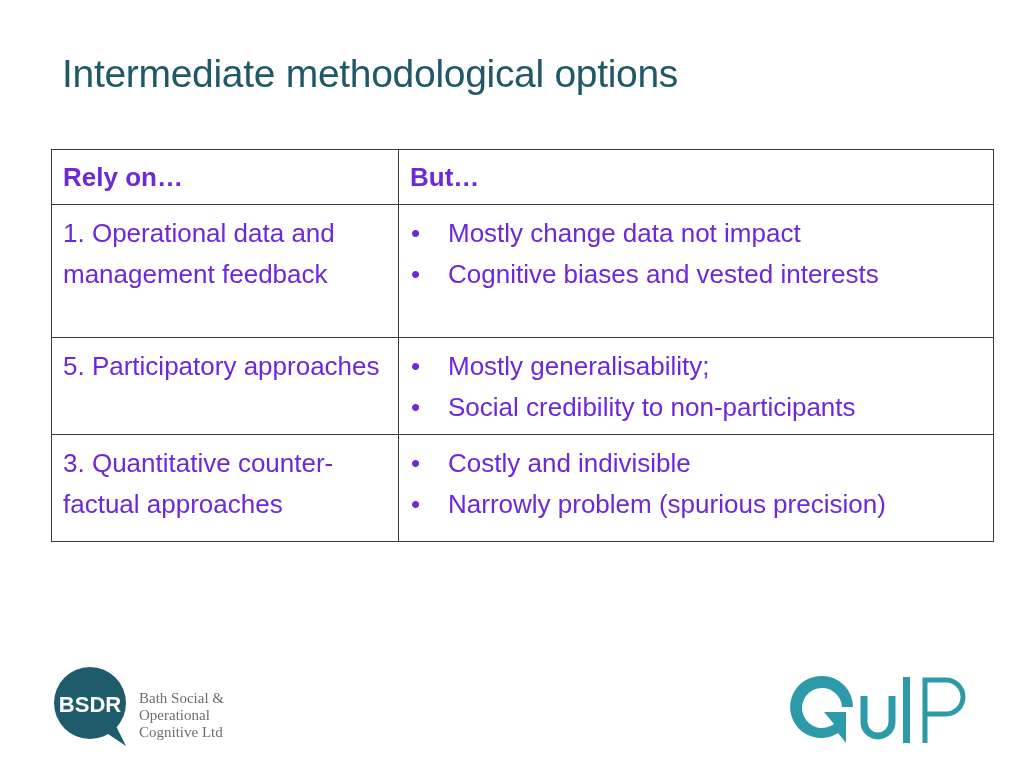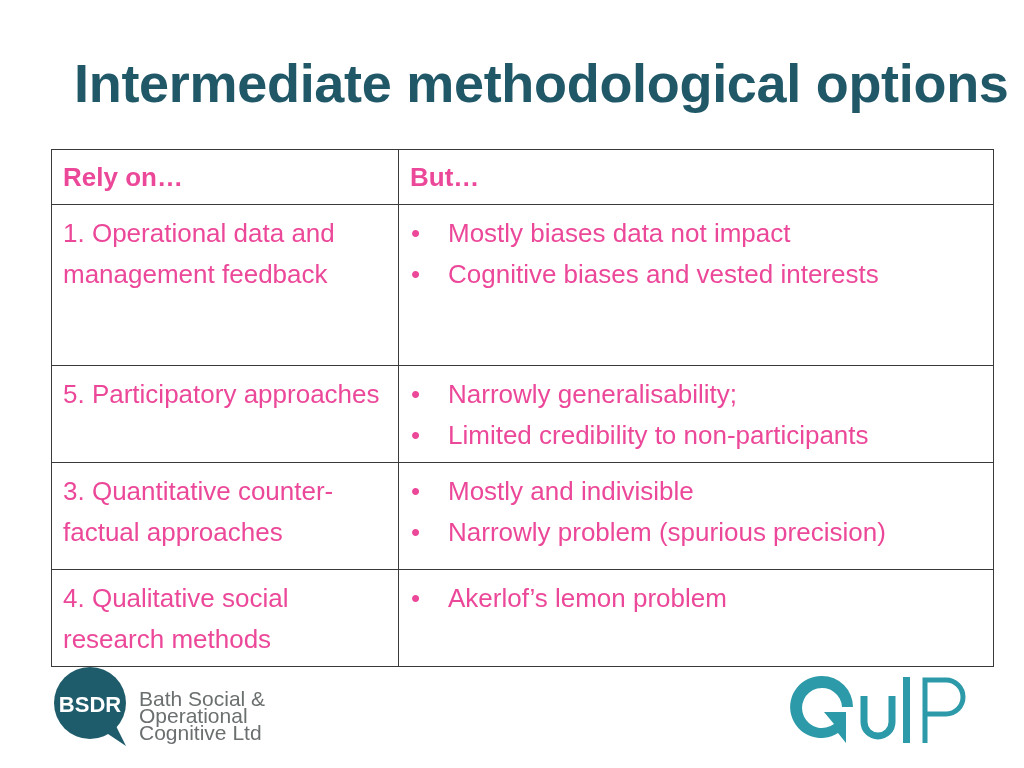--- a/index.html
+++ b/index.html
@@ -1,71 +1,63 @@
 <!DOCTYPE html>
 <html><head>
 <meta charset="utf-8">
 <style>
   html, body { margin:0; padding:0; }
   body { width:1024px; height:768px; background:#ffffff; position:relative; overflow:hidden; font-family:"Liberation Sans", sans-serif; }
-  .title { position:absolute; left:62px; top:52px; font-size:54px; font-weight:bold; color:#215868; letter-spacing:-0.3px;margin-left:12px; }
+  .title { position:absolute; left:62px; top:52px; font-size:39px; font-weight:normal; color:#215868; letter-spacing:-0.3px; }
   table.grid { position:absolute; left:51px; top:149px; width:943px; border-collapse:collapse; }
-  table.grid td, table.grid th { border:1.5px solid #3a3a3a; vertical-align:top; text-align:left; font-size:26px; color:#ec4899; padding:8px 10px 6px 11px; line-height:41px; }
+  table.grid td, table.grid th { border:1.5px solid #3a3a3a; vertical-align:top; text-align:left; font-size:26px; color:#6d28d9; padding:8px 10px 6px 11px; line-height:41px; }
   table.grid th { font-weight:bold; height:40px; padding-top:7px; padding-bottom:6px; }
   .c1 { width:325px; }
   ul.bl { list-style:none; margin:0; padding:0; }
   ul.bl li { position:relative; padding-left:38px; white-space:nowrap; }
   ul.bl li .dot { position:absolute; left:1px; top:0; }
   .bsdr { position:absolute; left:52px; top:666px; width:80px; height:80px; }
-  .bsdr-text { position:absolute; left:139px; top:690px; font-size:21px; line-height:17px; color:#6b6f70; }
+  .bsdr-text { position:absolute; left:139px; top:690px; font-size:15px; line-height:17px; color:#6b6f70;font-family:Liberation Serif, serif; }
   .quip { position:absolute; left:786px; top:670px; width:190px; height:80px; }
 </style>
 </head>
 <body>
 
 <div class="title">Intermediate methodological options</div>
 
 <table class="grid">
   <tbody>
       <tr>
     <th class="c1">Rely on…</th>
     <th>But…</th>
   </tr>
-  <tr style="height:161px">
+  <tr style="height:133px">
     <td>1. Operational data and management feedback</td>
     <td>
       <ul class="bl">
-        <li><span class="dot">•</span><span>Mostly biases data not impact</span></li>
+        <li><span class="dot">•</span><span>Mostly change data not impact</span></li>
         <li><span class="dot">•</span><span>Cognitive biases and vested interests</span></li>
       </ul>
     </td>
   </tr>
   <tr style="height:92px">
     <td>5. Participatory approaches</td>
     <td>
       <ul class="bl">
-        <li><span class="dot">•</span><span>Narrowly generalisability;</span></li>
-        <li><span class="dot">•</span><span>Limited credibility to non-participants</span></li>
+        <li><span class="dot">•</span><span>Mostly generalisability;</span></li>
+        <li><span class="dot">•</span><span>Social credibility to non-participants</span></li>
       </ul>
     </td>
   </tr>
   <tr style="height:107px">
     <td>3. Quantitative counter-factual approaches</td>
     <td>
       <ul class="bl">
-        <li><span class="dot">•</span><span>Mostly and indivisible</span></li>
+        <li><span class="dot">•</span><span>Costly and indivisible</span></li>
         <li><span class="dot">•</span><span>Narrowly problem (spurious precision)</span></li>
-      </ul>
-    </td>
-  </tr>
-  <tr style="height:92px">
-    <td>4. Qualitative social research methods</td>
-    <td>
-      <ul class="bl">
-        <li><span class="dot">•</span><span>Akerlof’s lemon problem</span></li>
       </ul>
     </td>
   </tr>
 </tbody>
   </table>
 
 <svg class="bsdr" viewBox="0 0 80 80">
   <circle cx="38" cy="37" r="36" fill="#1f5c6b"></circle>
   <polygon points="44,60 74,80 60,52" fill="#1f5c6b"></polygon>
   <text x="38" y="46" text-anchor="middle" font-family="Liberation Sans, sans-serif" font-weight="bold" font-size="22" fill="#ffffff">BSDR</text>

